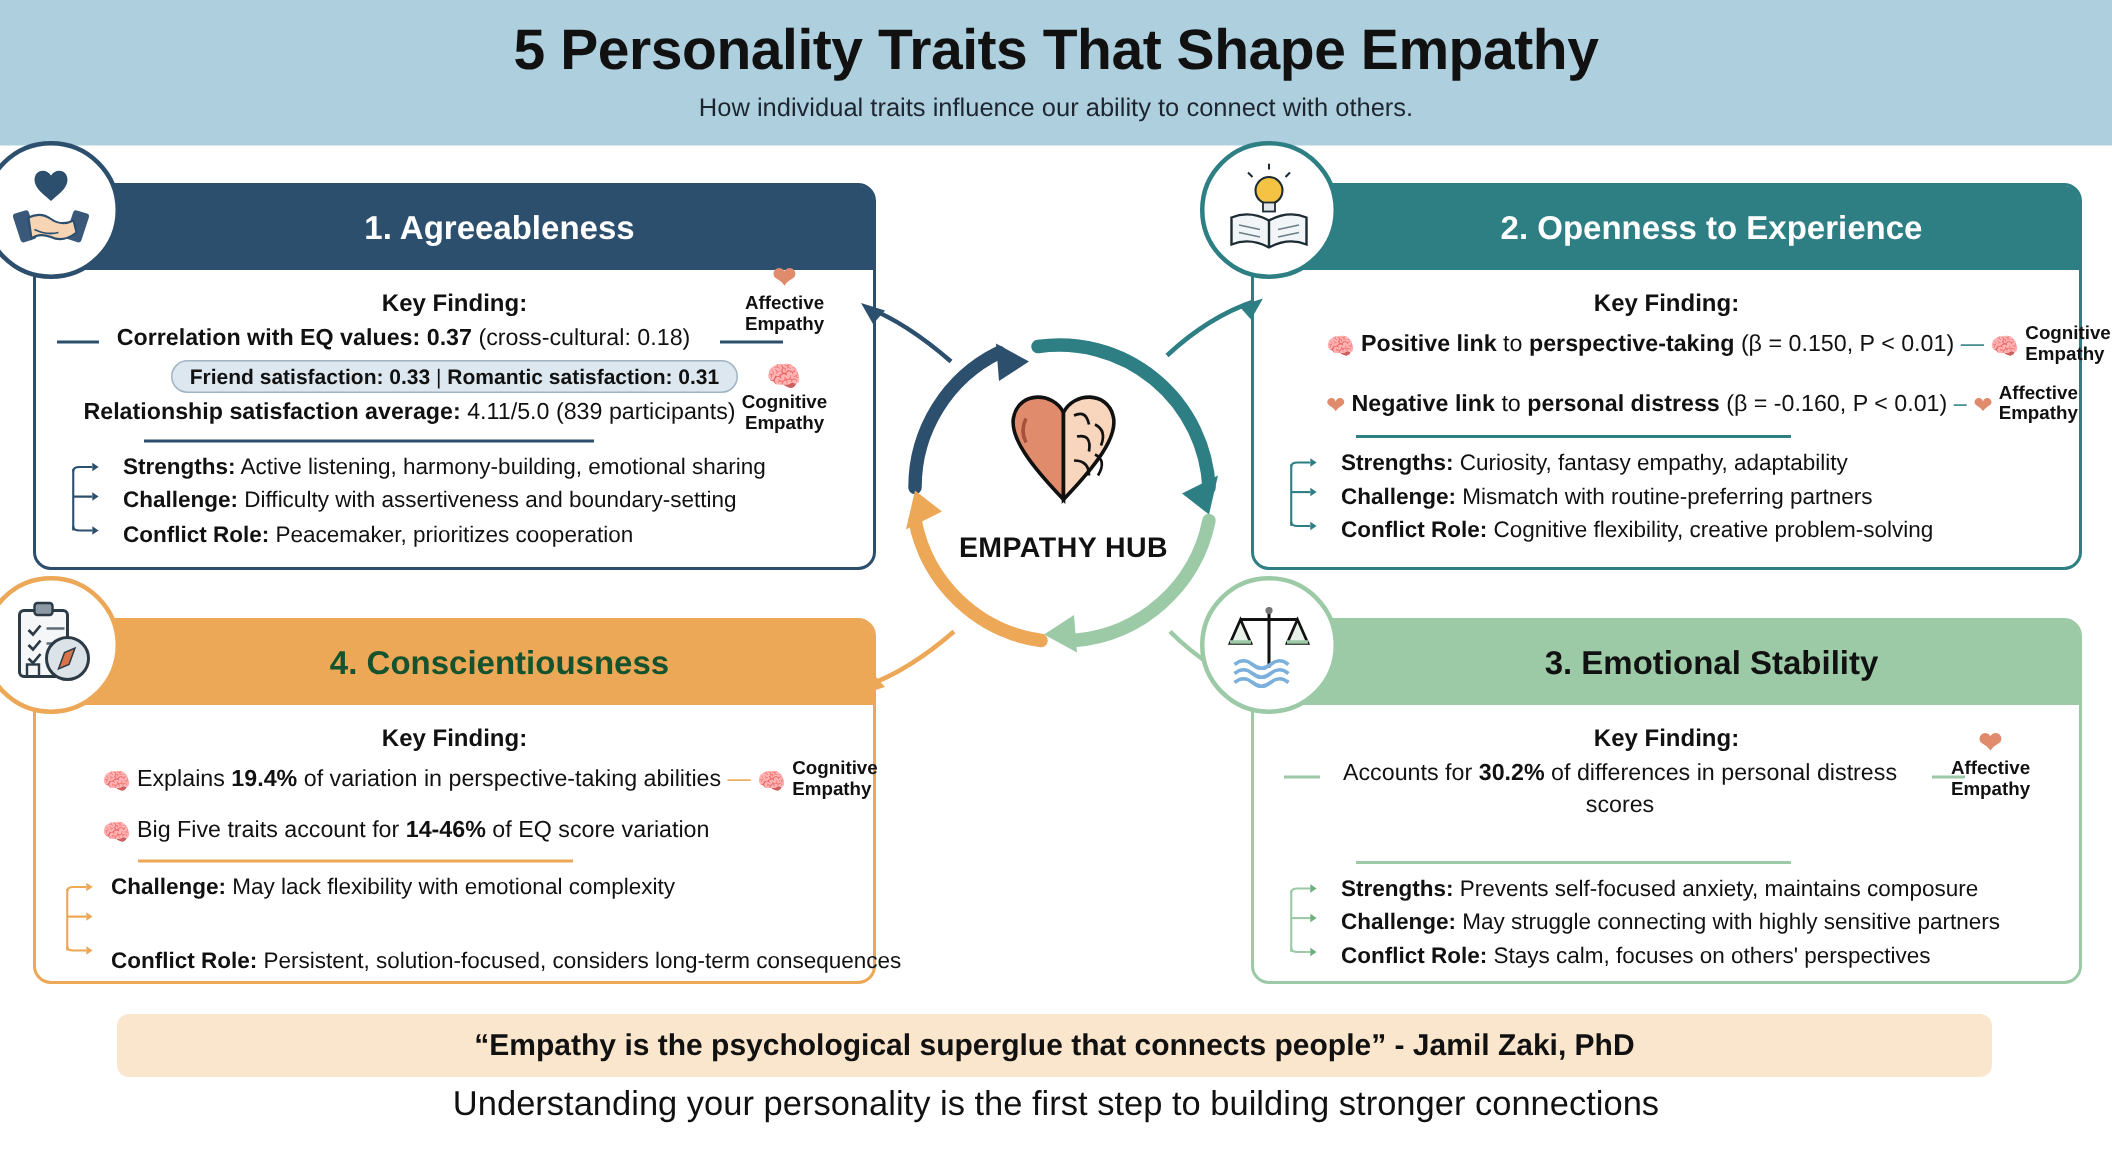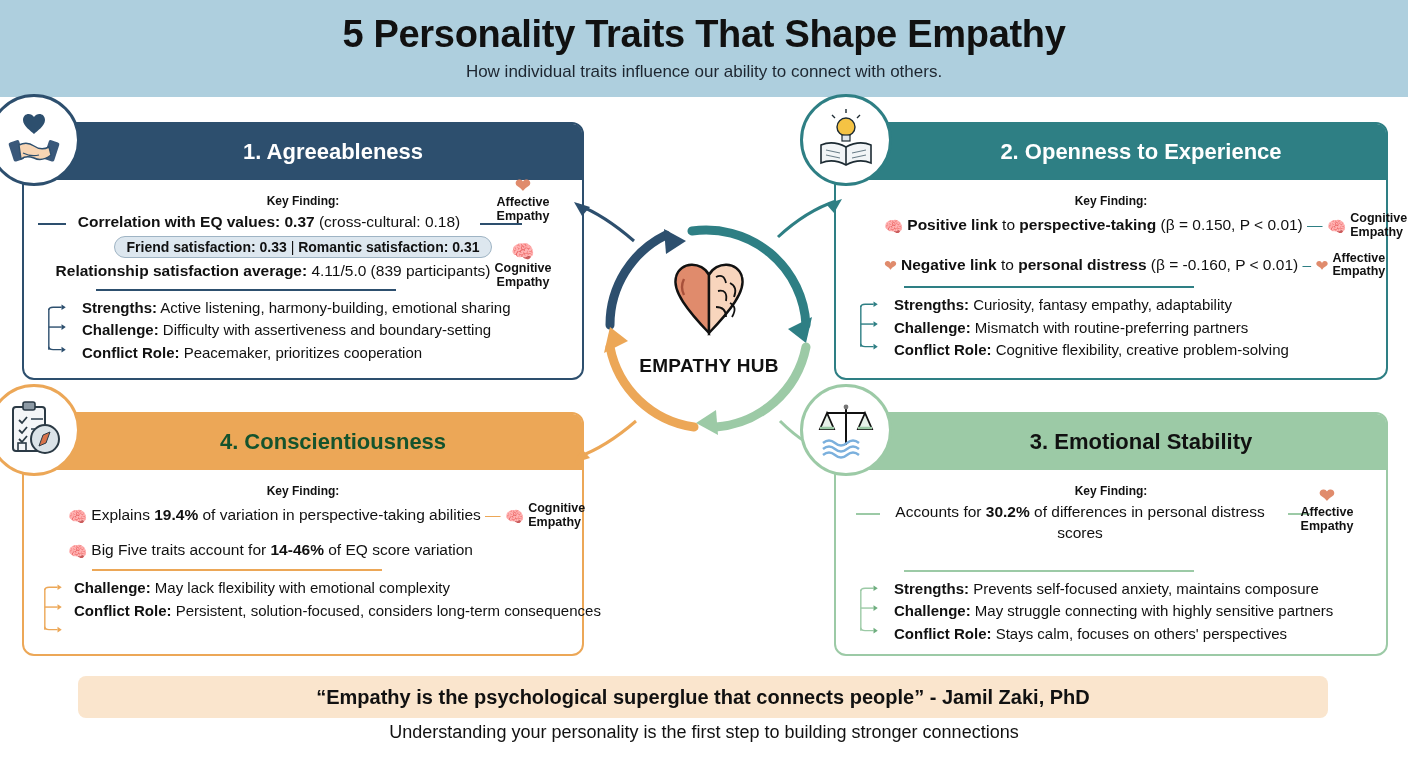--- a/index.html
+++ b/index.html
@@ -60,21 +60,21 @@
     background:#fff; border:3px solid;
     display:flex; align-items:center; justify-content:center;
     z-index:5;
   }
   .c1 .badge { border-color:#2d4f6e; }
   .c2 .badge { border-color:#2e7f84; }
   .c3 .badge { border-color:#9ccaa6; }
   .c4 .badge { border-color:#eca757; }
 
   
-  .keyfinding { text-align:center; font-size:12px; font-weight:700; color:#111; margin:6px 0 4px; }
+  .keyfinding { text-align:center; font-size:16px; font-weight:700; color:#111; margin:6px 0 4px; }
 
   .finding-line { font-size:15.5px; color:#111; text-align:center; line-height:1.35; }
   .finding-line b { font-weight:700; }
 
   .pill {
     display:inline-block; background:#dde7ef; border:1px solid #9fb4c4;
     border-radius:12px; padding:2px 12px; font-size:14px; color:#111;
     margin:3px auto;
   }
   .pill b { font-weight:700; }
@@ -121,21 +121,21 @@
 
   
   .quotebar {
     position:absolute; left:78px; top:676px; width:1250px; height:42px;
     background:#fae5cd; border-radius:8px;
     display:flex; align-items:center; justify-content:center;
   }
   .quotebar span { font-size:20px; color:#111; font-weight:700; }
   .subfooter {
     position:absolute; left:0; top:722px; width:1408px; text-align:center;
-    font-size:18px; color:#111;
+    font-size:23px; color:#111;
   }
 </style>
 </head>
 <body>
 
 <div id="page">
 
   <div class="banner">
     <h1>5 Personality Traits That Shape Empathy</h1>
     <p>How individual traits influence our ability to connect with others.</p>
@@ -285,21 +285,21 @@
         <svg class="bracket" width="34" height="74" viewBox="0 0 34 74" style="left:6px; top:-2px;">
           <path d="M4 4 L4 62" stroke="#eca757" stroke-width="2" fill="none"></path>
           <path d="M4 6 q0 -4 6 -4 l12 0" stroke="#eca757" stroke-width="2" fill="none"></path>
           <path d="M4 30 l18 0" stroke="#eca757" stroke-width="2" fill="none"></path>
           <path d="M4 58 q0 4 6 4 l12 0" stroke="#eca757" stroke-width="2" fill="none"></path>
           <path d="M22 -2 l6 4 l-6 4z" fill="#eca757"></path>
           <path d="M22 26 l6 4 l-6 4z" fill="#eca757"></path>
           <path d="M22 58 l6 4 l-6 4z" fill="#eca757"></path>
         </svg>
         <div class="bullet" style="margin-left:-8px;"><b>Challenge:</b><span> May lack flexibility with emotional complexity</span></div>
-        <div class="bullet" style="margin-left:-8px;"><b>Conflict Role:</b><span> Persistent, solution-focused, considers long-term consequences</span></div>
+        <div class="bullet" style="margin-left:-8px;margin-top:26px;"><b>Conflict Role:</b><span> Persistent, solution-focused, considers long-term consequences</span></div>
       </div>
     </div>
   </div>
 
   <div class="card c3" id="card3">
     <div class="hdr">
       <div class="badge">
         <svg width="62" height="62" viewBox="0 0 62 62">
           <path d="M31 8 L31 46" stroke="#111" stroke-width="2"></path>
           <circle cx="31" cy="8" r="2.4" fill="#777"></circle>

